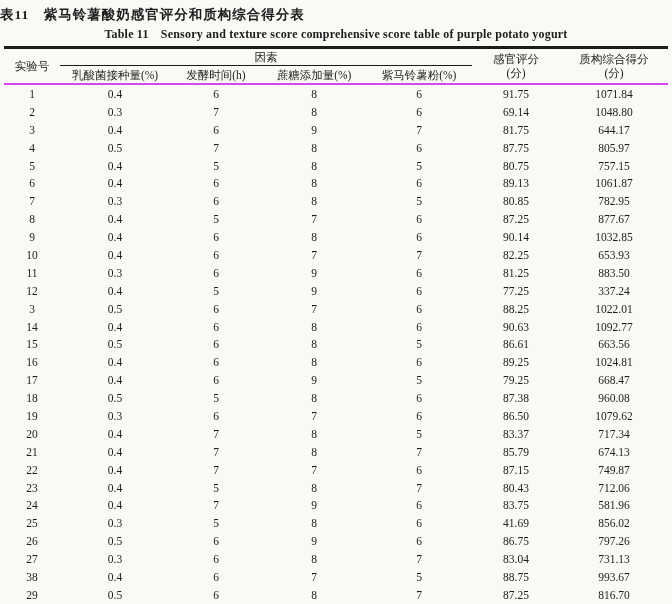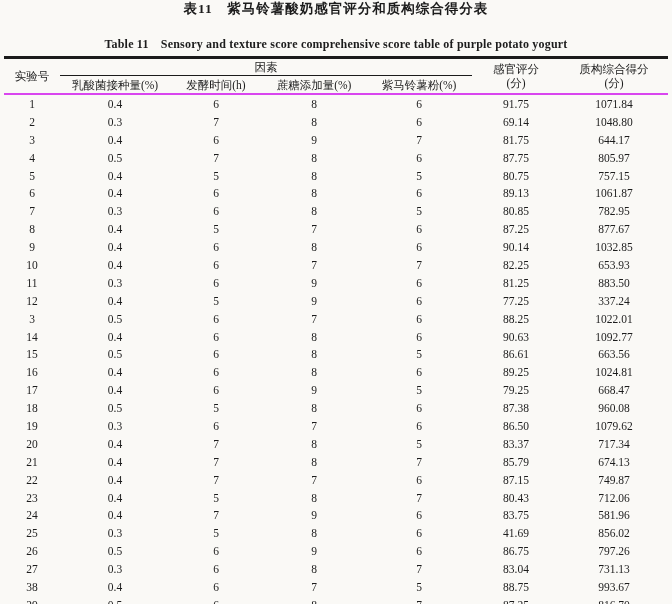--- a/index.html
+++ b/index.html
@@ -13,32 +13,32 @@
     color: #1c1c1c;
     font-family: "Liberation Serif", "DejaVu Serif", serif;
     overflow: hidden;
   }
   .page {
     position: relative;
     width: 672px;
     height: 604px;
   }
   .title-zh {
-    text-align: center;
+    text-align: left;
     font-weight: bold;
     font-size: 13.5px;
-    padding-top: 1px;
+    padding-top: 7px;
     letter-spacing: 1px;
     line-height: 15px;
   }
   .title-en {
     text-align: center;
     font-weight: bold;
     font-size: 12px;
-    margin-top: 21px;
+    margin-top: 5px;
     line-height: 14px;
     letter-spacing: 0.2px;
   }
   table.data-table {
     border-collapse: collapse;
     table-layout: fixed;
     width: 664px;
     margin: 5px auto 0 auto;
     border-top: 3px solid #1b1b1b;
     border-bottom: 5px double #1b1b1b;

